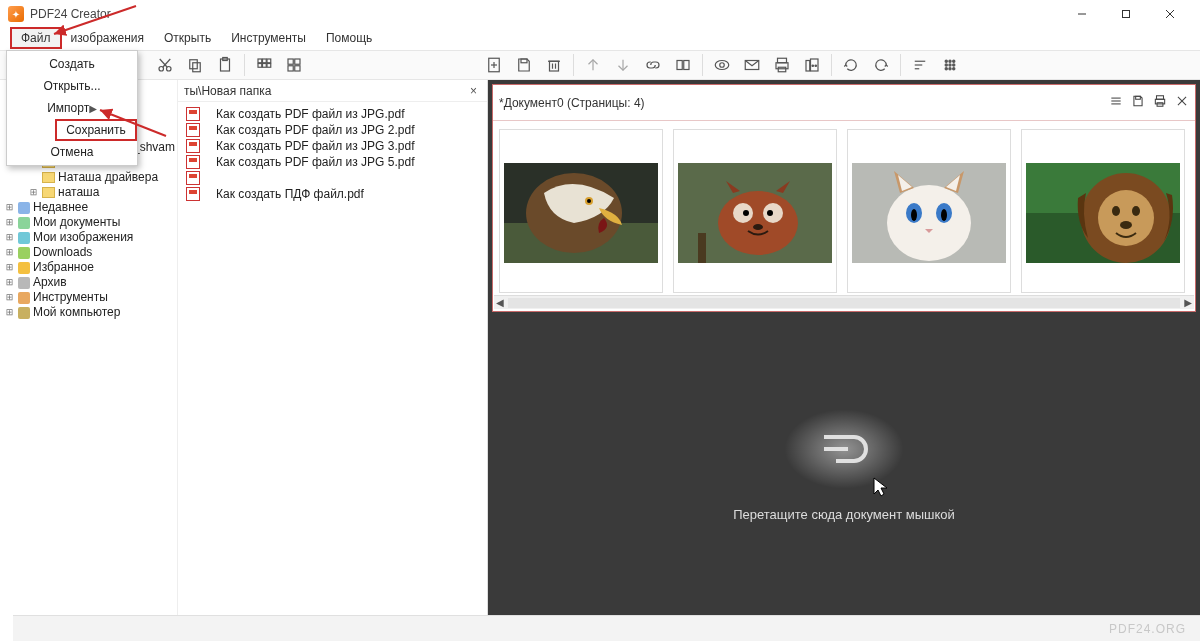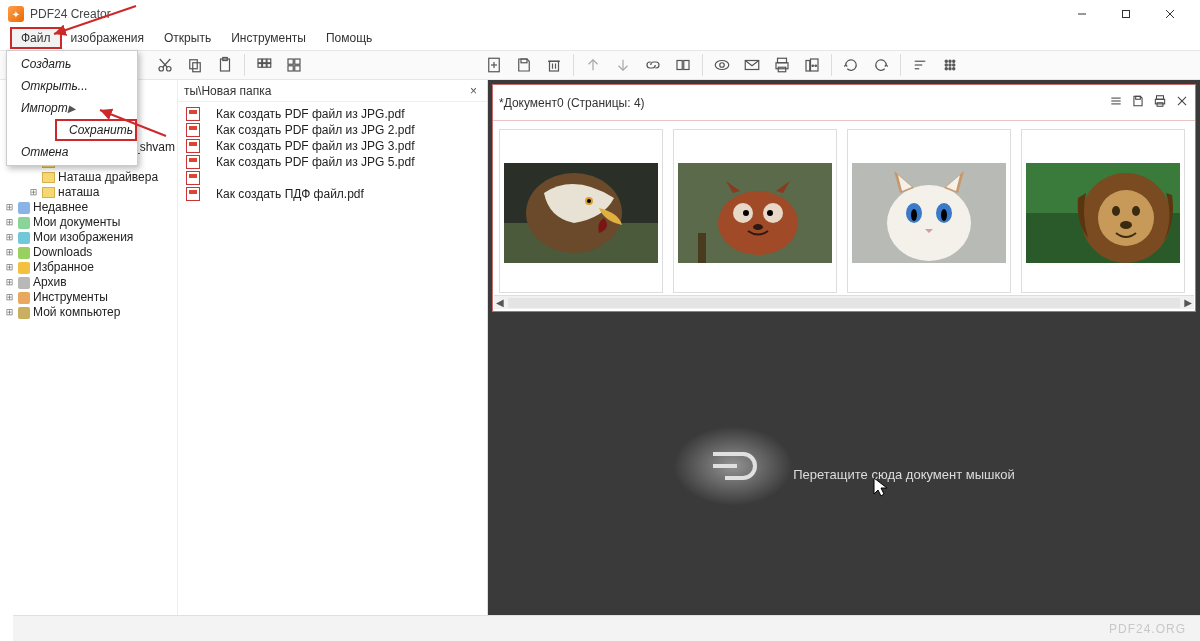--- a/index.html
+++ b/index.html
@@ -13,21 +13,21 @@
   .win-btn { width: 44px; height: 28px; display:flex; align-items:center; justify-content:center; color:#333; }
   .win-btn svg { width:10px; height:10px; }
 
   
   .menubar { height: 22px; display: flex; align-items: flex-start; padding-left: 11px; border-bottom: 0; }
   .menu-item { padding: 3px 10px; color: #333; display:flex; align-items:center; }
   .menu-item.highlight { outline: 2px solid #cc2a2a; outline-offset: -1px; background:#f2f2f2; }
 
   
   .dropdown { position: absolute; top: 50px; left: 6px; width: 132px; background: #fff; border: 1px solid #ccc; box-shadow: 2px 3px 6px rgba(0,0,0,0.25); z-index: 50; padding: 2px 0;}
-  .dropdown .ditem { padding: 4px 14px; color:#222; display:flex; align-items:center; justify-content:flex-start;font-style:italic;}
+  .dropdown .ditem { padding: 4px 14px; color:#222; display:flex; align-items:center; justify-content:center;}
   .dropdown .ditem .arrow { font-size:10px; color:#555;}
   .dropdown .ditem.save-hl { outline: 2px solid #cc2a2a; outline-offset:-2px;margin-left:48px; }
 
   
   .anno { position:absolute; z-index:60; pointer-events:none;}
 
   
   .toolbars { height: 30px; display:flex; align-items:center; border-top:1px solid #e6e6e6; border-bottom:1px solid #e6e6e6; background:#fafafa; }
   .tool { width:30px; height:28px; display:flex; align-items:center; justify-content:center; color:#555; }
   .tool svg { width:18px; height:18px; stroke:#555; fill:none; stroke-width:1.6;}
@@ -59,21 +59,21 @@
   .doc-strip { margin:4px; border:1px solid #c96a6a; background:#fff; }
   .doc-header { height:36px; display:flex; align-items:center; justify-content:space-between; padding:12px 6px; font-size:11px; color:#333; border-bottom:1px solid #e8c7c7;}
   .doc-header .hicons { display:flex; gap:8px; align-items:center;}
   .doc-header .hicons svg { width:14px; height:14px; stroke:#444; fill:none; stroke-width:1.8;}
   .thumbs-wrap { padding:8px 6px 2px 6px; display:flex; gap:10px;}
   .thumb { width:164px; height:164px; background:#fff; border:1px solid #ddd; padding:8px 4px 4px 4px; display:flex; align-items:center; justify-content:center;}
   .scroll-h { height:14px; background:#f0f0f0; border-top:1px solid #ddd; display:flex; align-items:center; justify-content:space-between; padding:0 2px; margin:0 1px 2px 1px;}
   .scroll-h .chev{ font-size:10px; color:#555;}
   .scroll-h .track{ flex:1; height:10px; background:#e4e4e4; margin:0 4px;}
 
-  .drop-area { flex:1; display:flex; align-items:center; justify-content:center; color:#e6e6e6; position:relative;}
+  .drop-area { flex:1; display:flex; flex-direction:column; align-items:center; justify-content:center; color:#e6e6e6; position:relative;}
   .drop-area .glow { width:120px; height:80px; border-radius:50%/50%; background:radial-gradient(ellipse at center, rgba(255,255,255,0.45), rgba(255,255,255,0) 70%); display:flex; align-items:center; justify-content:center; font-size:36px; font-weight:300; color:#eee;}
   .drop-area .cursor { position:absolute; left:calc(50% + 28px); top:calc(50% + 10px);}
   .drop-text { margin-top:18px; font-size:13px; color:#ddd;}
 
   
   .thumb svg { width:154px; height:100px; }
 
   
   .statusbar { height:26px; background:#f3f3f3; border-top:1px solid #e0e0e0; display:flex; align-items:center; justify-content:flex-end; padding:0 14px; color:#c8c8c8; font-size:13px; letter-spacing:1px;margin-left:13px;}
 

